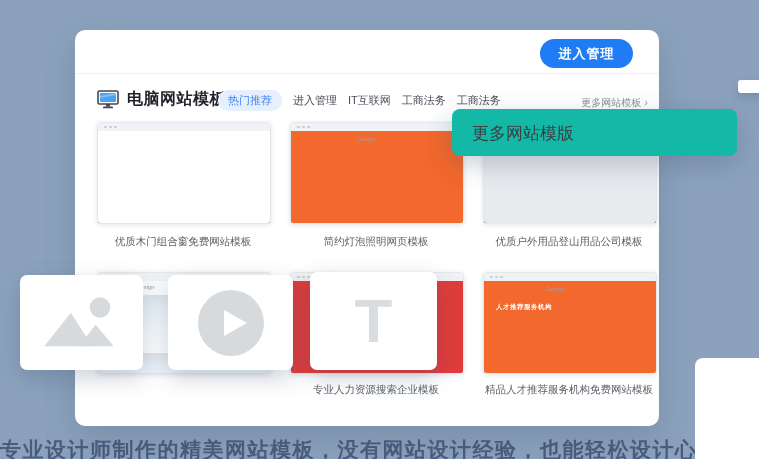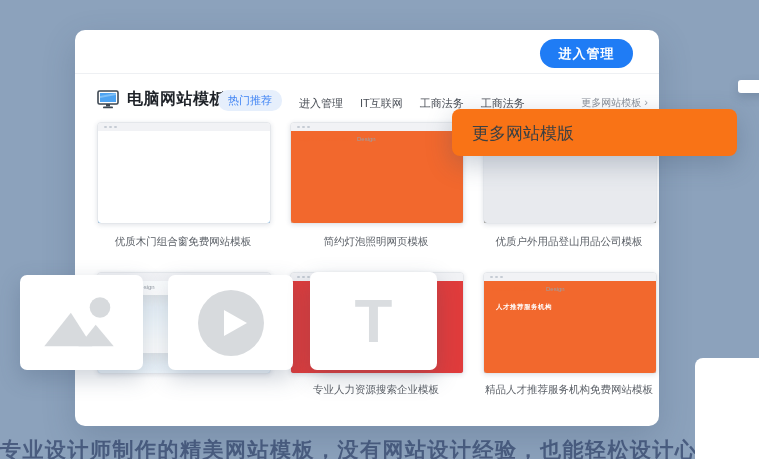--- a/index.html
+++ b/index.html
@@ -10,21 +10,21 @@
   
   .panel{left:75px;top:30px;width:584px;height:396px;background:#fff;border-radius:10px;
          box-shadow:0 12px 34px rgba(45,65,95,.20);z-index:2}
   .manage-btn{left:465px;top:9px;width:93px;height:29px;border:none;border-radius:15px;
               background:#1f7cf5;color:#fff;font-size:13px;font-weight:bold;cursor:pointer;
               font-family:inherit;letter-spacing:1px}
   .divider{left:0;top:43px;width:584px;height:1px;background:#eef0f3}
 
   .sec-head{left:22px;top:58px;height:22px;display:flex;align-items:center}
   .sec-title{font-size:16px;font-weight:bold;color:#1f2329;margin-left:8px;letter-spacing:.5px}
-  .tabs{left:143px;top:60px;display:flex;align-items:flex-end;gap:17px}
+  .tabs{left:143px;top:60px;display:flex;align-items:center;gap:11px}
   .tab{font-size:11px;color:#4a4f57;cursor:pointer;white-space:nowrap}
   .tab.active{background:#e6effc;color:#4084f4;padding:3px 10px;border-radius:10px}
   .more-link{right:11px;top:66px;font-size:10px;color:#8a9099;cursor:pointer;white-space:nowrap}
   .more-link .chev{font-size:11px;margin-left:3px;color:#9aa0a8}
 
   
   .tpl{width:172px;height:100px;background:#fff;border:1px solid #e4e7eb;border-radius:4px;
        box-shadow:0 1px 5px rgba(40,60,90,.14);overflow:hidden;cursor:pointer}
   .chrome{height:8px;background:#f1f2f5;display:flex;align-items:center;padding-left:6px;gap:2.5px}
   .chrome i{width:2.5px;height:2.5px;border-radius:50%;background:#c6ccd4}
@@ -131,21 +131,21 @@
     linear-gradient(#35322f,#35322f) 64px 77px/14px 11px,
     linear-gradient(#c9ccd1,#c9ccd1) 84px 75px/78px 2px,
     linear-gradient(#c9ccd1,#c9ccd1) 84px 80px/78px 2px,
     linear-gradient(#c9ccd1,#c9ccd1) 84px 85px/58px 2px,
     linear-gradient(#fff,#fff) 0 0/172px 92px}
 
   .hr-hero{position:absolute;left:8px;top:28px;background:#f2682d;color:#fff;font-size:6.5px;
            font-weight:bold;padding:2px 4px;letter-spacing:.5px}
 
   
-  .popup{left:452px;top:109px;width:285px;height:47px;background:#f97316;border-radius:8px;
+  .popup{left:452px;top:109px;width:285px;height:47px;background:#14b8a6;border-radius:8px;
          box-shadow:0 8px 26px rgba(55,75,105,.28);z-index:6}
   .popup-title{margin:13px 0 0 20px;font-size:17px;color:#3c4043}
 
   
   .ovl{background:#fff;border-radius:7px;box-shadow:0 8px 22px rgba(55,75,105,.25);z-index:7;
        display:flex;align-items:center;justify-content:center}
   .t-glyph{font-size:62px;font-weight:bold;color:#dadde0;line-height:1}
 
   .corner{background:#fff;z-index:1}
   .tagline{left:0;top:436px;width:759px;text-align:center;font-size:21px;font-weight:bold;

